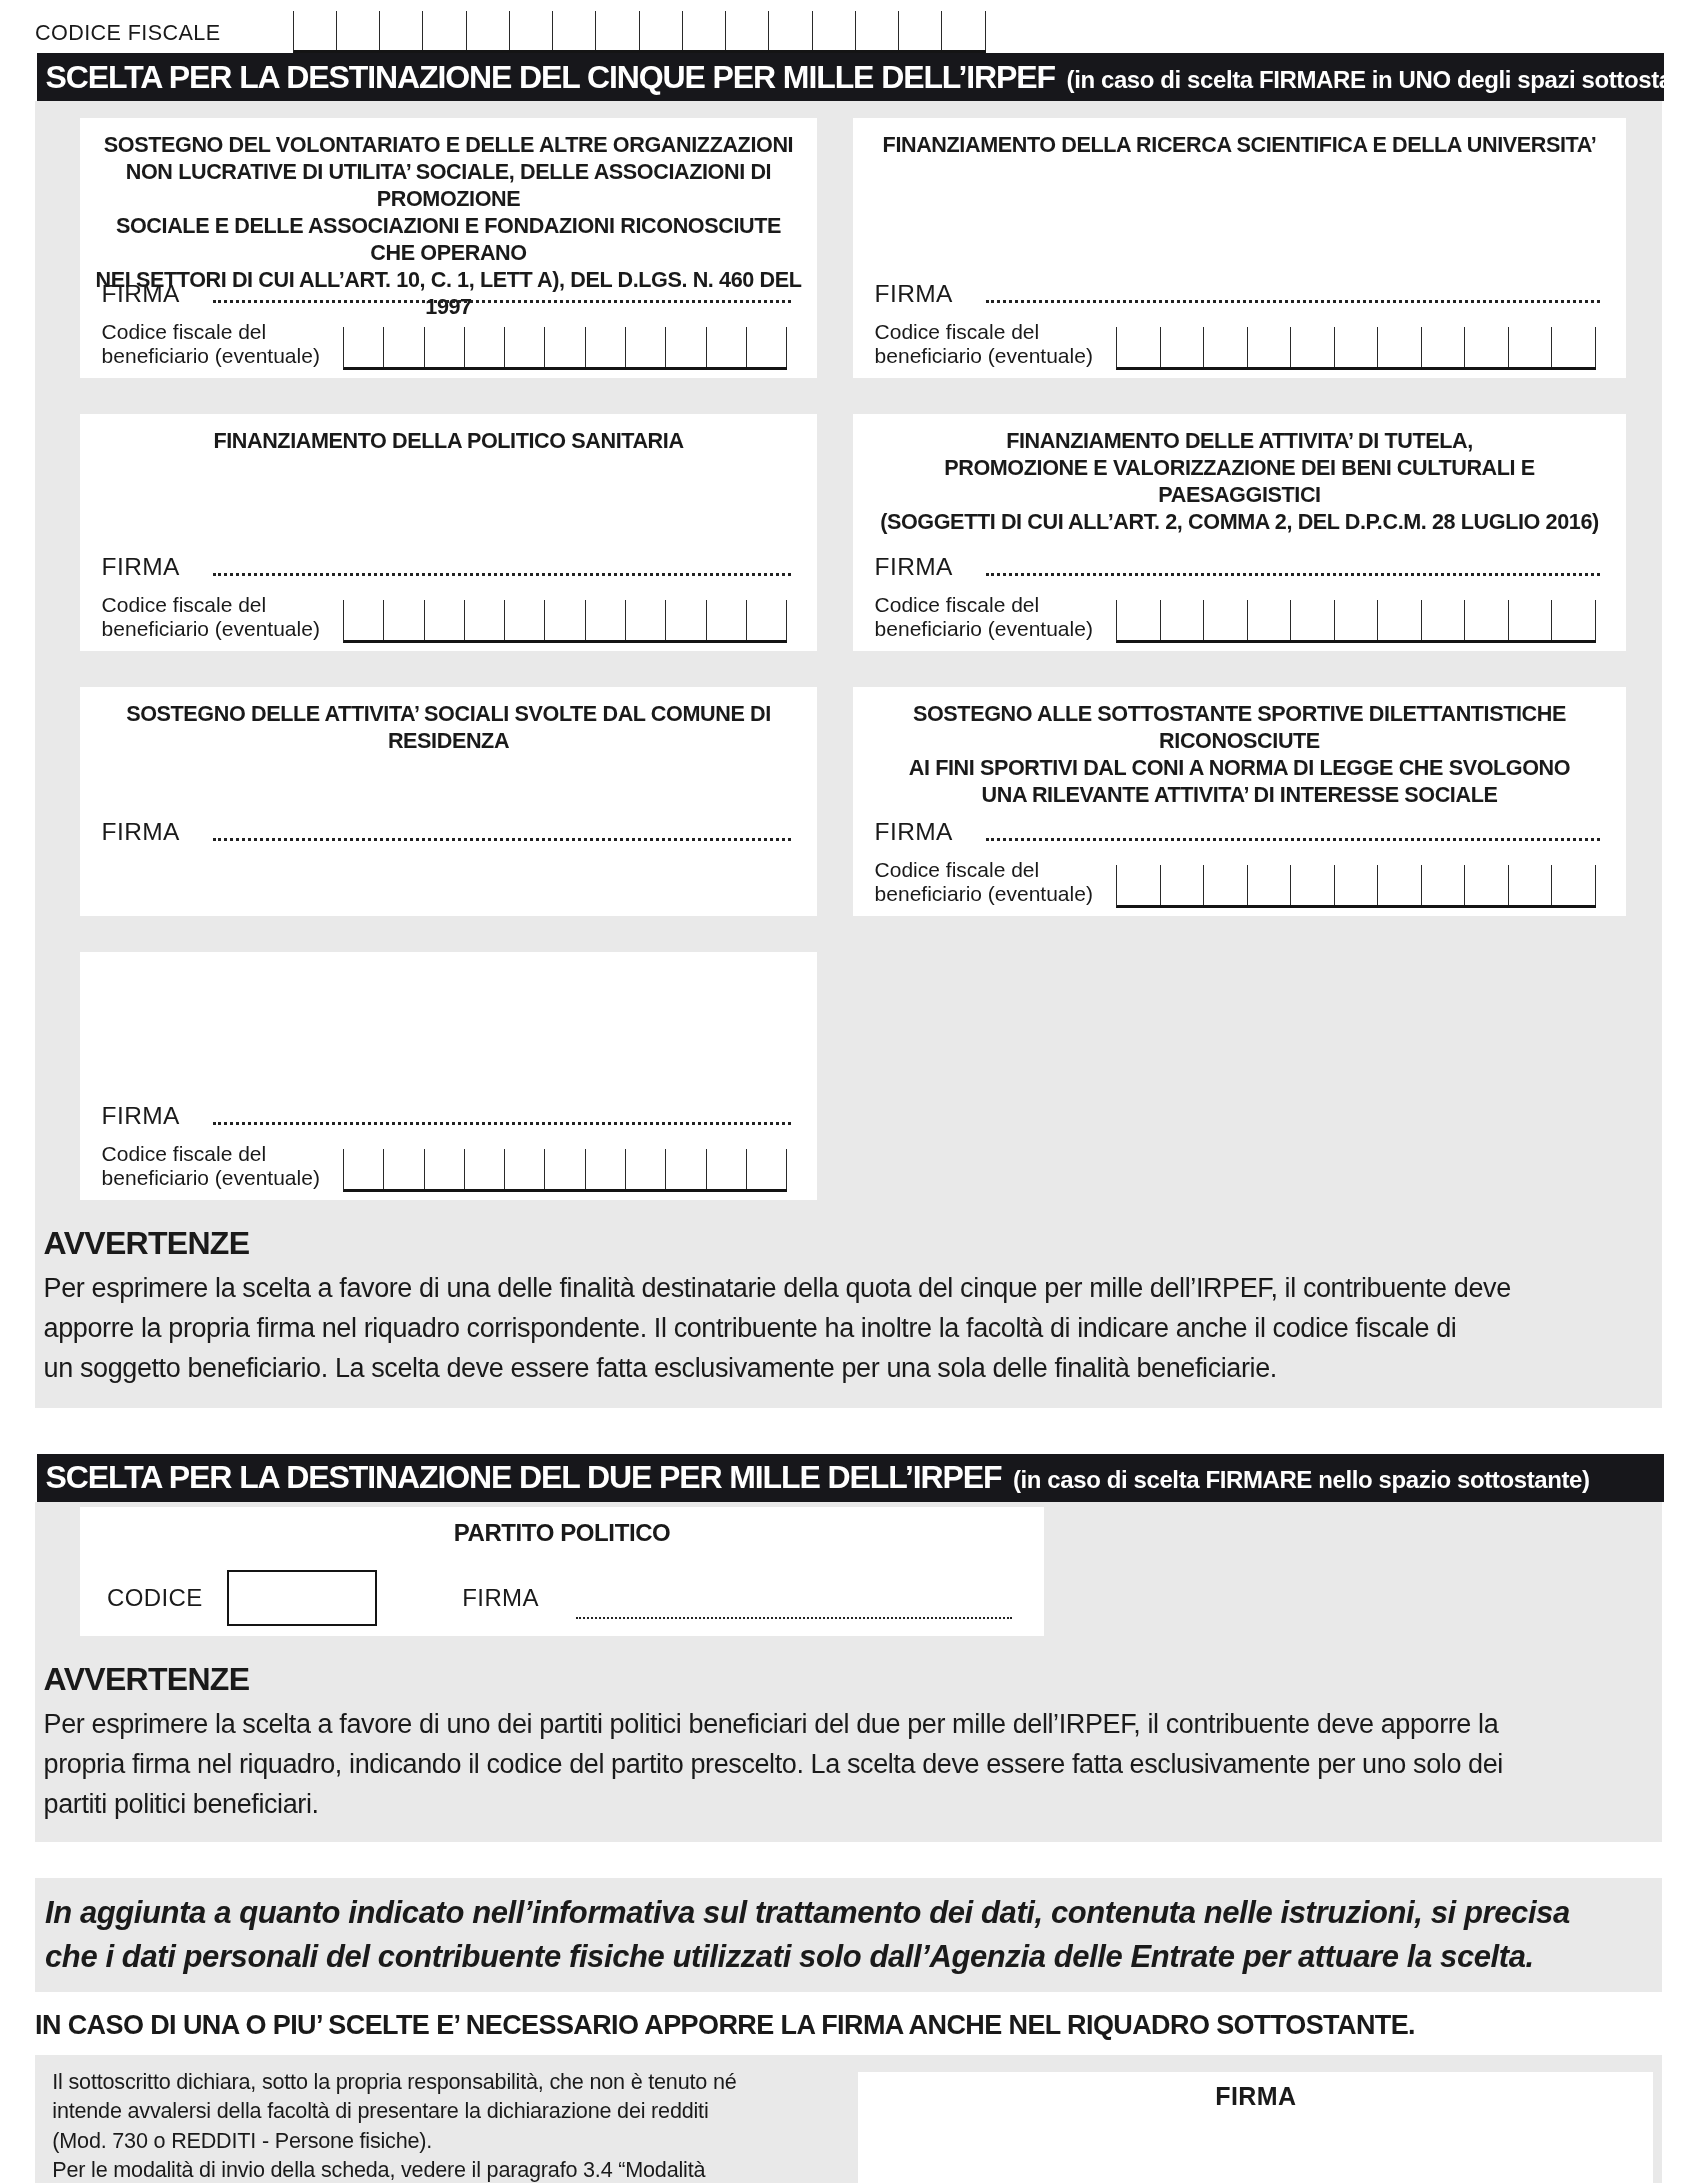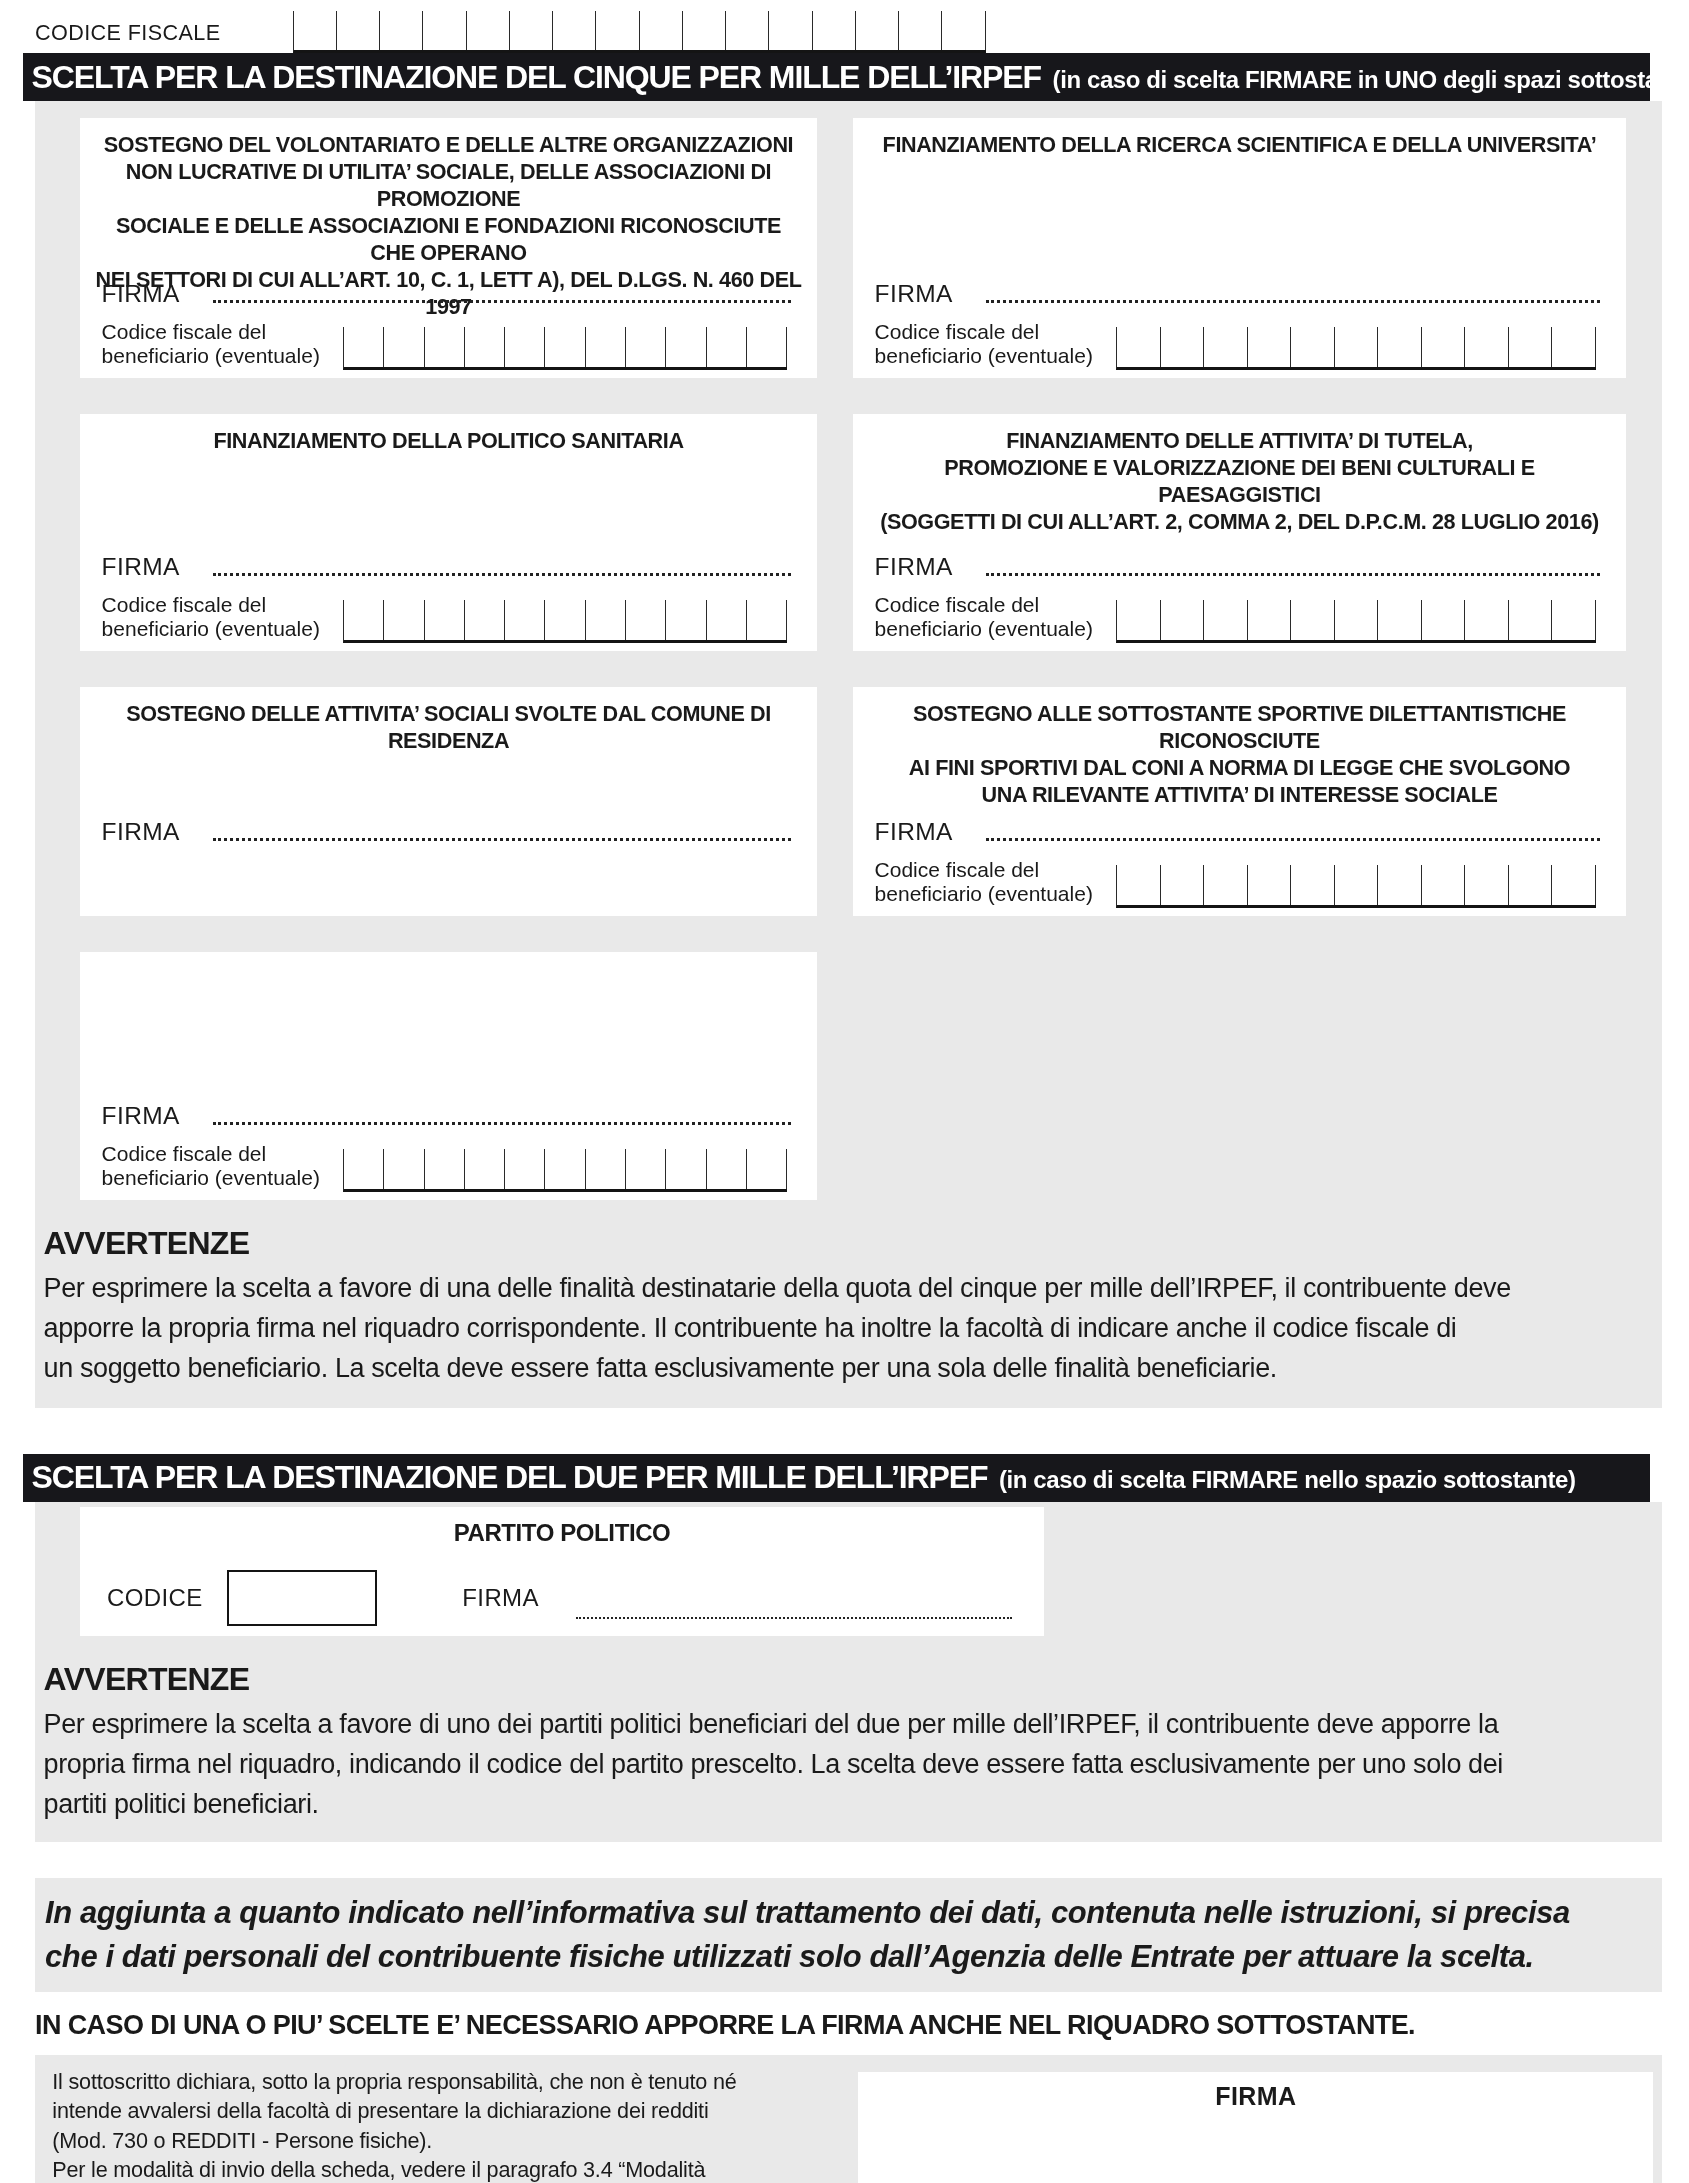--- a/index.html
+++ b/index.html
@@ -9,21 +9,21 @@
   }
   
   .cf-top { display:flex; align-items:flex-end; margin:10px 0 0 35px; height:43px; }
   .cf-top .lbl { font-size:21.6px; letter-spacing:0.4px; padding-bottom:7.2px; }
   .comb { display:flex; border-left:1.4px solid #2a2a2a; border-bottom:3.6px solid #141414; }
   .comb > div { flex:1; border-right:1.4px solid #2a2a2a; }
   .cf-top .comb { width:692px; height:39px; margin-left:72px; }
 
   
   .band {
-    margin-left:23px; width:1627px; height:48px; background:var(--band,#17171b);
+    margin-left:37px; width:1627px; height:48px; background:var(--band,#17171b);
     color:#fff; display:flex; align-items:center; box-sizing:border-box; padding-left:8.6px;
   }
   .band .big { font-weight:bold; font-size:32px; letter-spacing:-1.1px; white-space:nowrap; }
   .band .small { font-weight:bold; font-size:24px; letter-spacing:-0.4px; white-space:nowrap; margin-left:11.5px; padding-top:5.8px; }
 
   
   .graysec { margin-left:35px; width:1627px; background:var(--gray,#e9e9e9); box-sizing:border-box; }
   .sec1 { padding:17.3px 0 20px; }
   .boxgrid {
     display:grid; grid-template-columns:737px 773px; grid-template-rows:260px 237px 229px 248px;

